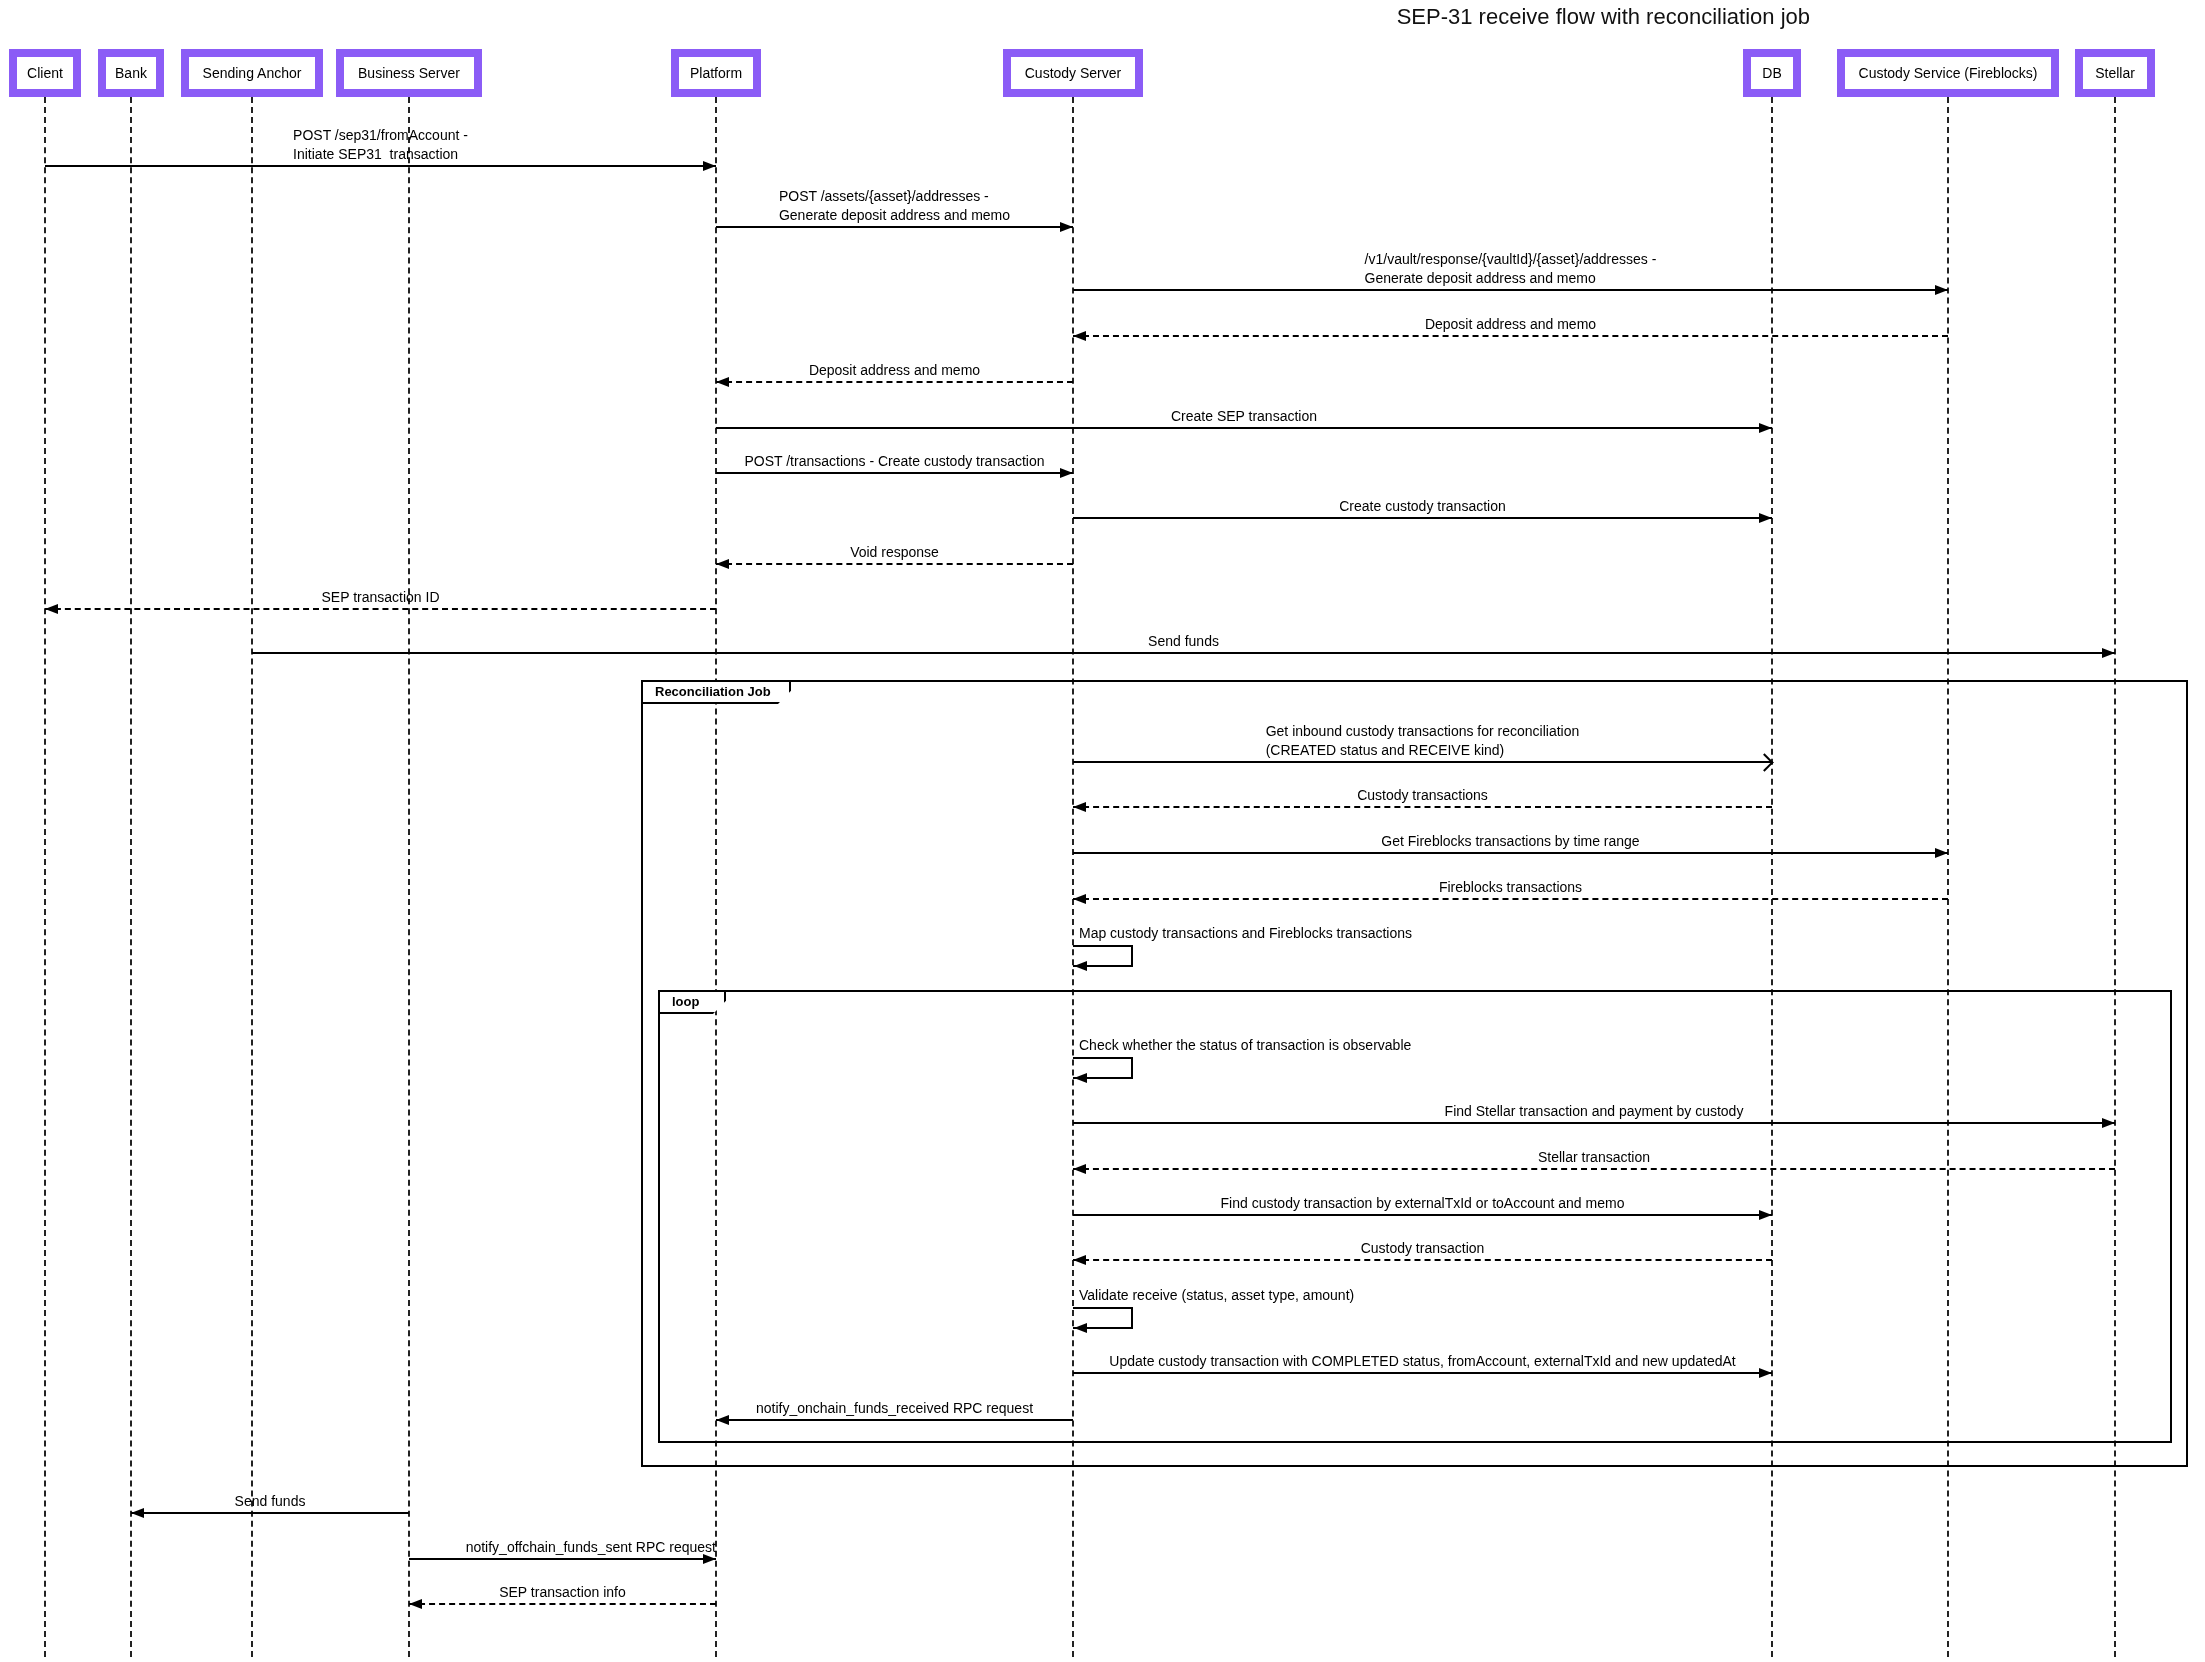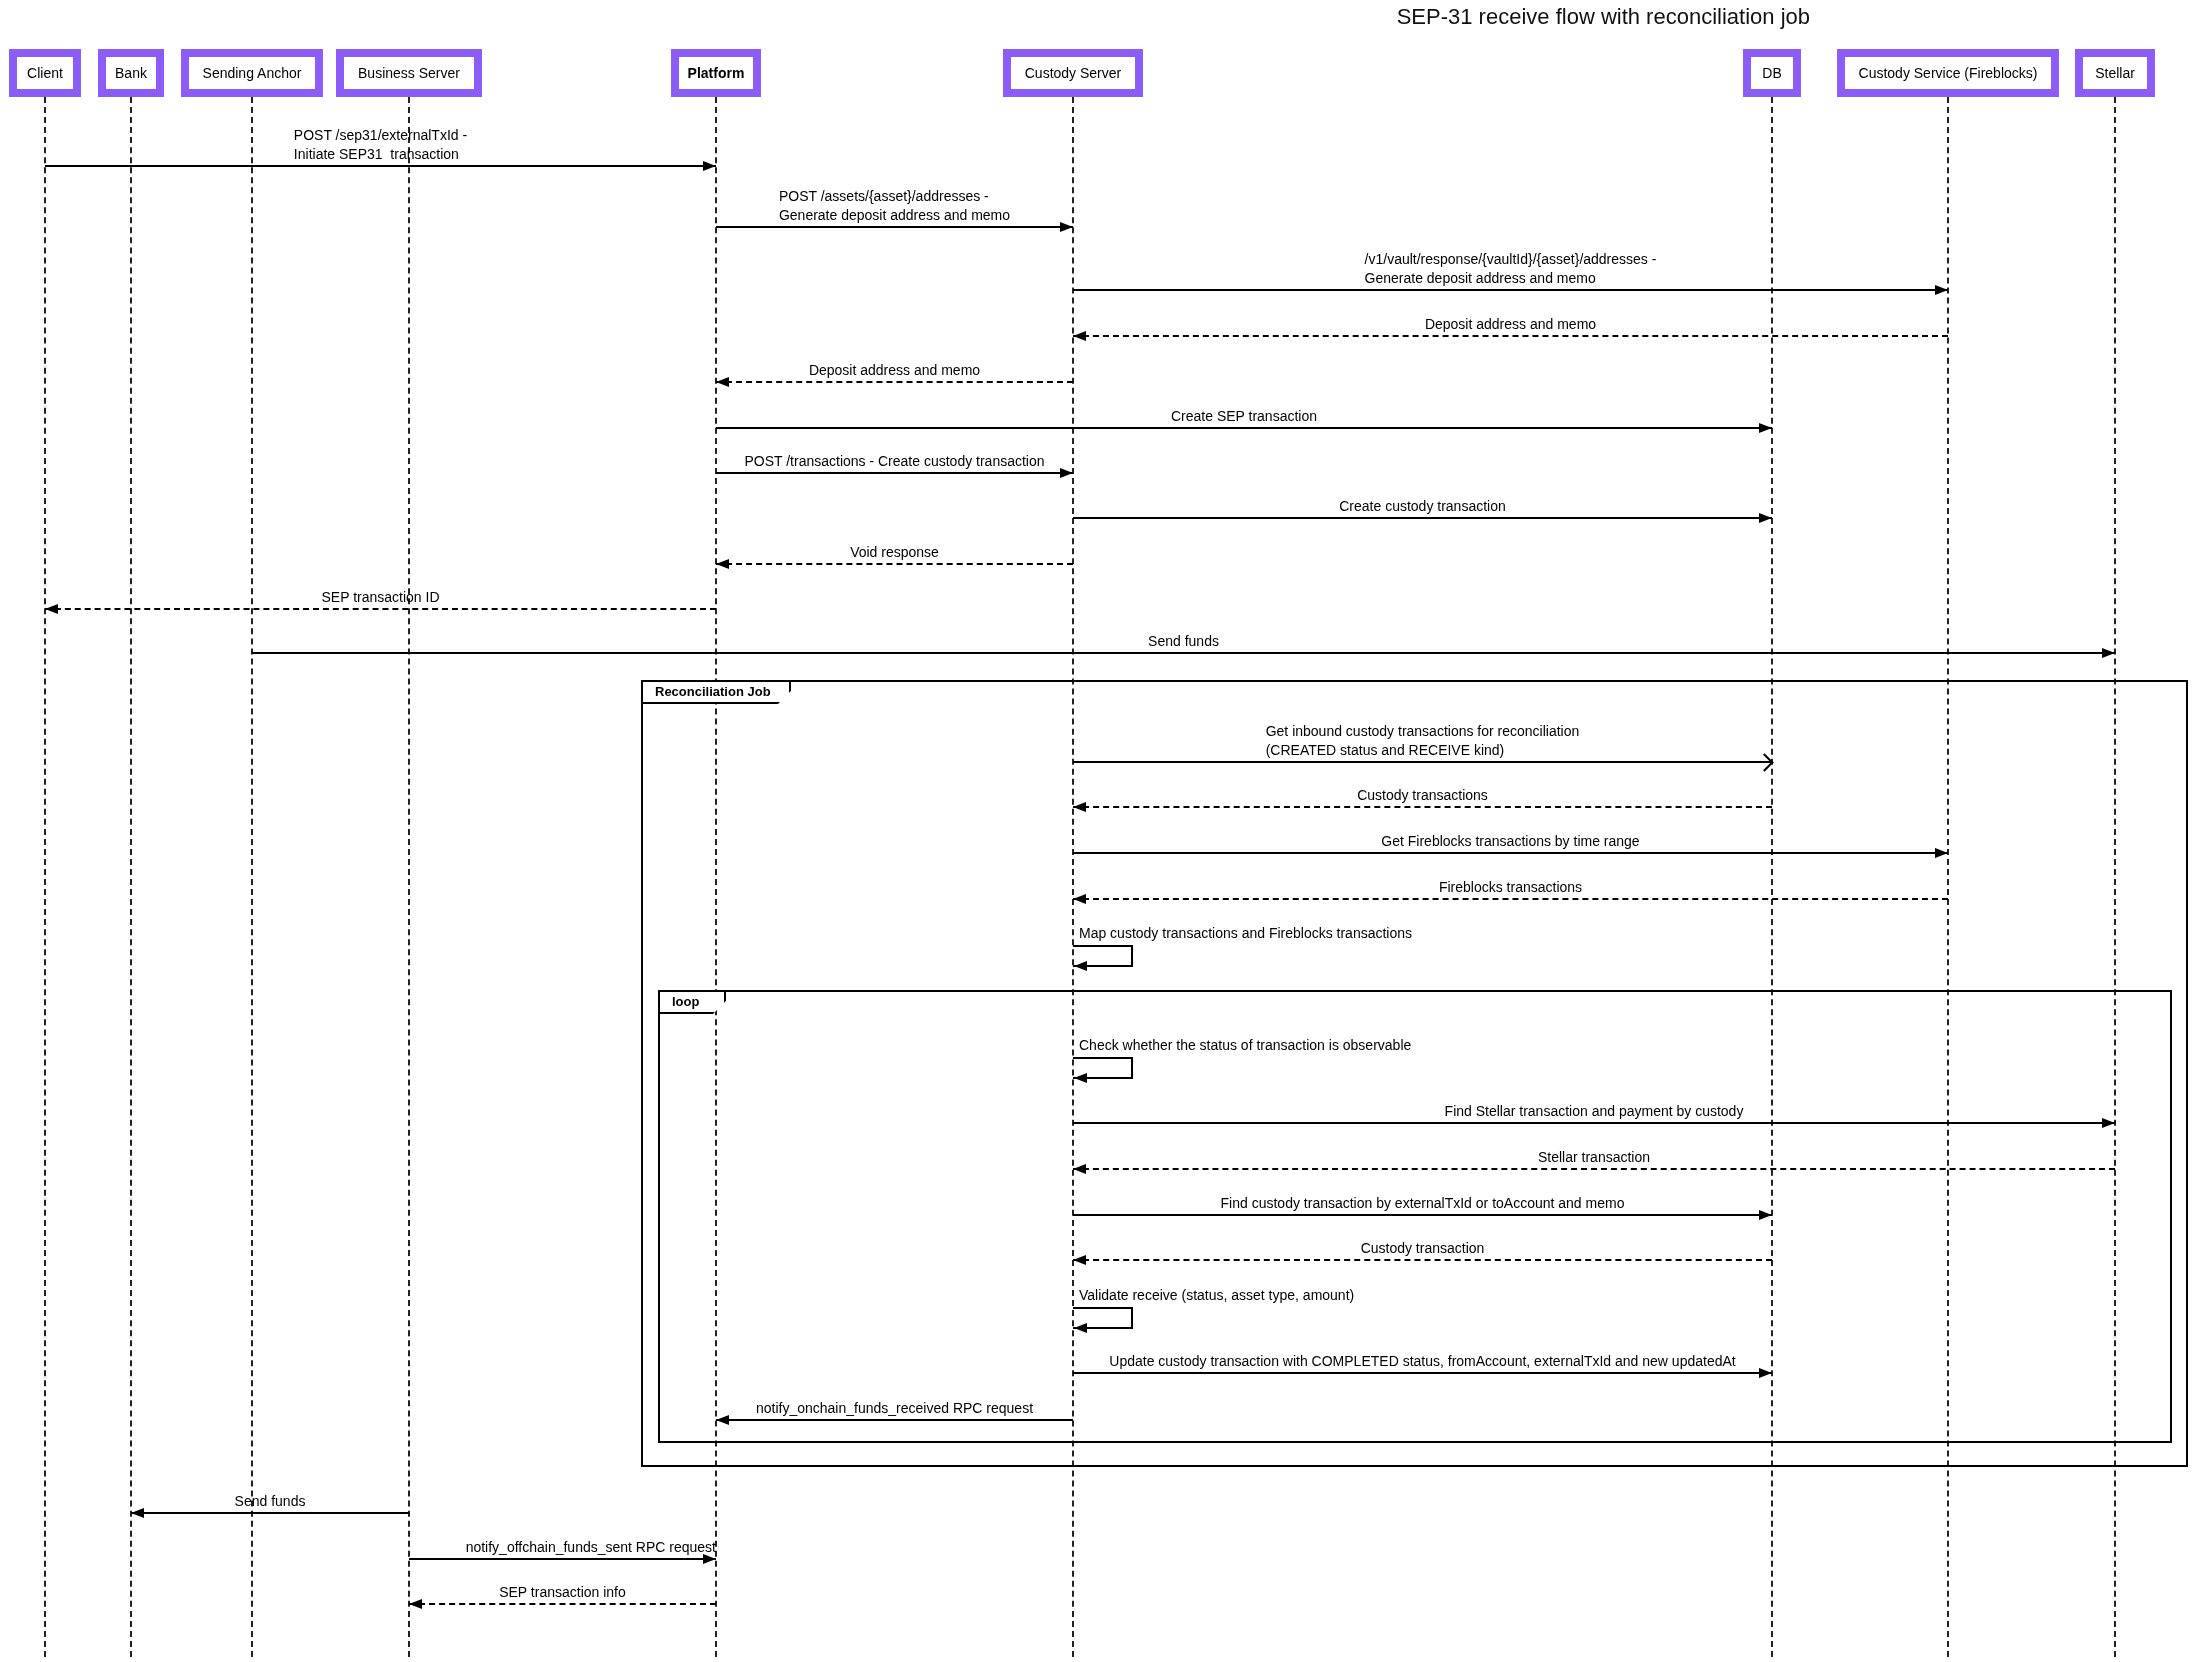--- a/index.html
+++ b/index.html
@@ -114,21 +114,21 @@
     </div>
     <div class="lifeline" style="left: 251px; top: 97px; height: 1560px; z-index: 1;"></div>
     <div class="actor-box" style="left: 181px; top: 49px; width: 142px; height: 48px;">
       <span>Sending Anchor</span>
     </div>
     <div class="lifeline" style="left: 408px; top: 97px; height: 1560px; z-index: 1;"></div>
     <div class="actor-box" style="left: 336px; top: 49px; width: 146px; height: 48px;">
       <span>Business Server</span>
     </div>
     <div class="lifeline" style="left: 715px; top: 97px; height: 1560px; z-index: 1;"></div>
-    <div class="actor-box" style="left: 671px; top: 49px; width: 90px; height: 48px; font-weight: bold;">
+    <div class="actor-box" style="left: 671px; top: 49px; width: 90px; height: 48px;">
       <span>Platform</span>
     </div>
     <div class="lifeline" style="left: 1072px; top: 97px; height: 1560px; z-index: 1;"></div>
     <div class="actor-box" style="left: 1003px; top: 49px; width: 140px; height: 48px;">
       <span>Custody Server</span>
     </div>
     <div class="lifeline" style="left: 1771px; top: 97px; height: 1560px; z-index: 1;"></div>
     <div class="actor-box" style="left: 1743px; top: 49px; width: 58px; height: 48px;">
       <span>DB</span>
     </div>
@@ -145,21 +145,21 @@
       <span>Reconciliation Job</span>
     </div>
     <div class="frame" style="left: 658px; top: 990px; width: 1514px; height: 453px;"></div>
     <div class="frame-tab" style="left: 658px; top: 990px; width: 68px; height: 24px;">
       <span>loop</span>
     </div>
     <div class="msg-line-solid" style="left: 45px; top: 165px; width: 671px;"></div>
     <div class="head-filled-right" style="left: 703px; top: 161px;"></div>
     <div class="msg-label" style="left: 45px; top: 126px; width: 671px;">
       <div class="block">
-        <div class="msg-line-text">POST /sep31/externalTxId -</div>
+        <div class="msg-line-text">POST /sep31/fromAccount -</div>
         <div class="msg-line-text">Initiate SEP31  transaction</div>
       </div>
     </div>
     <div class="msg-line-solid" style="left: 716px; top: 226px; width: 357px;"></div>
     <div class="head-filled-right" style="left: 1060px; top: 222px;"></div>
     <div class="msg-label" style="left: 716px; top: 187px; width: 357px;">
       <div class="block">
         <div class="msg-line-text">POST /assets/{asset}/addresses -</div>
         <div class="msg-line-text">Generate deposit address and memo</div>
       </div>

